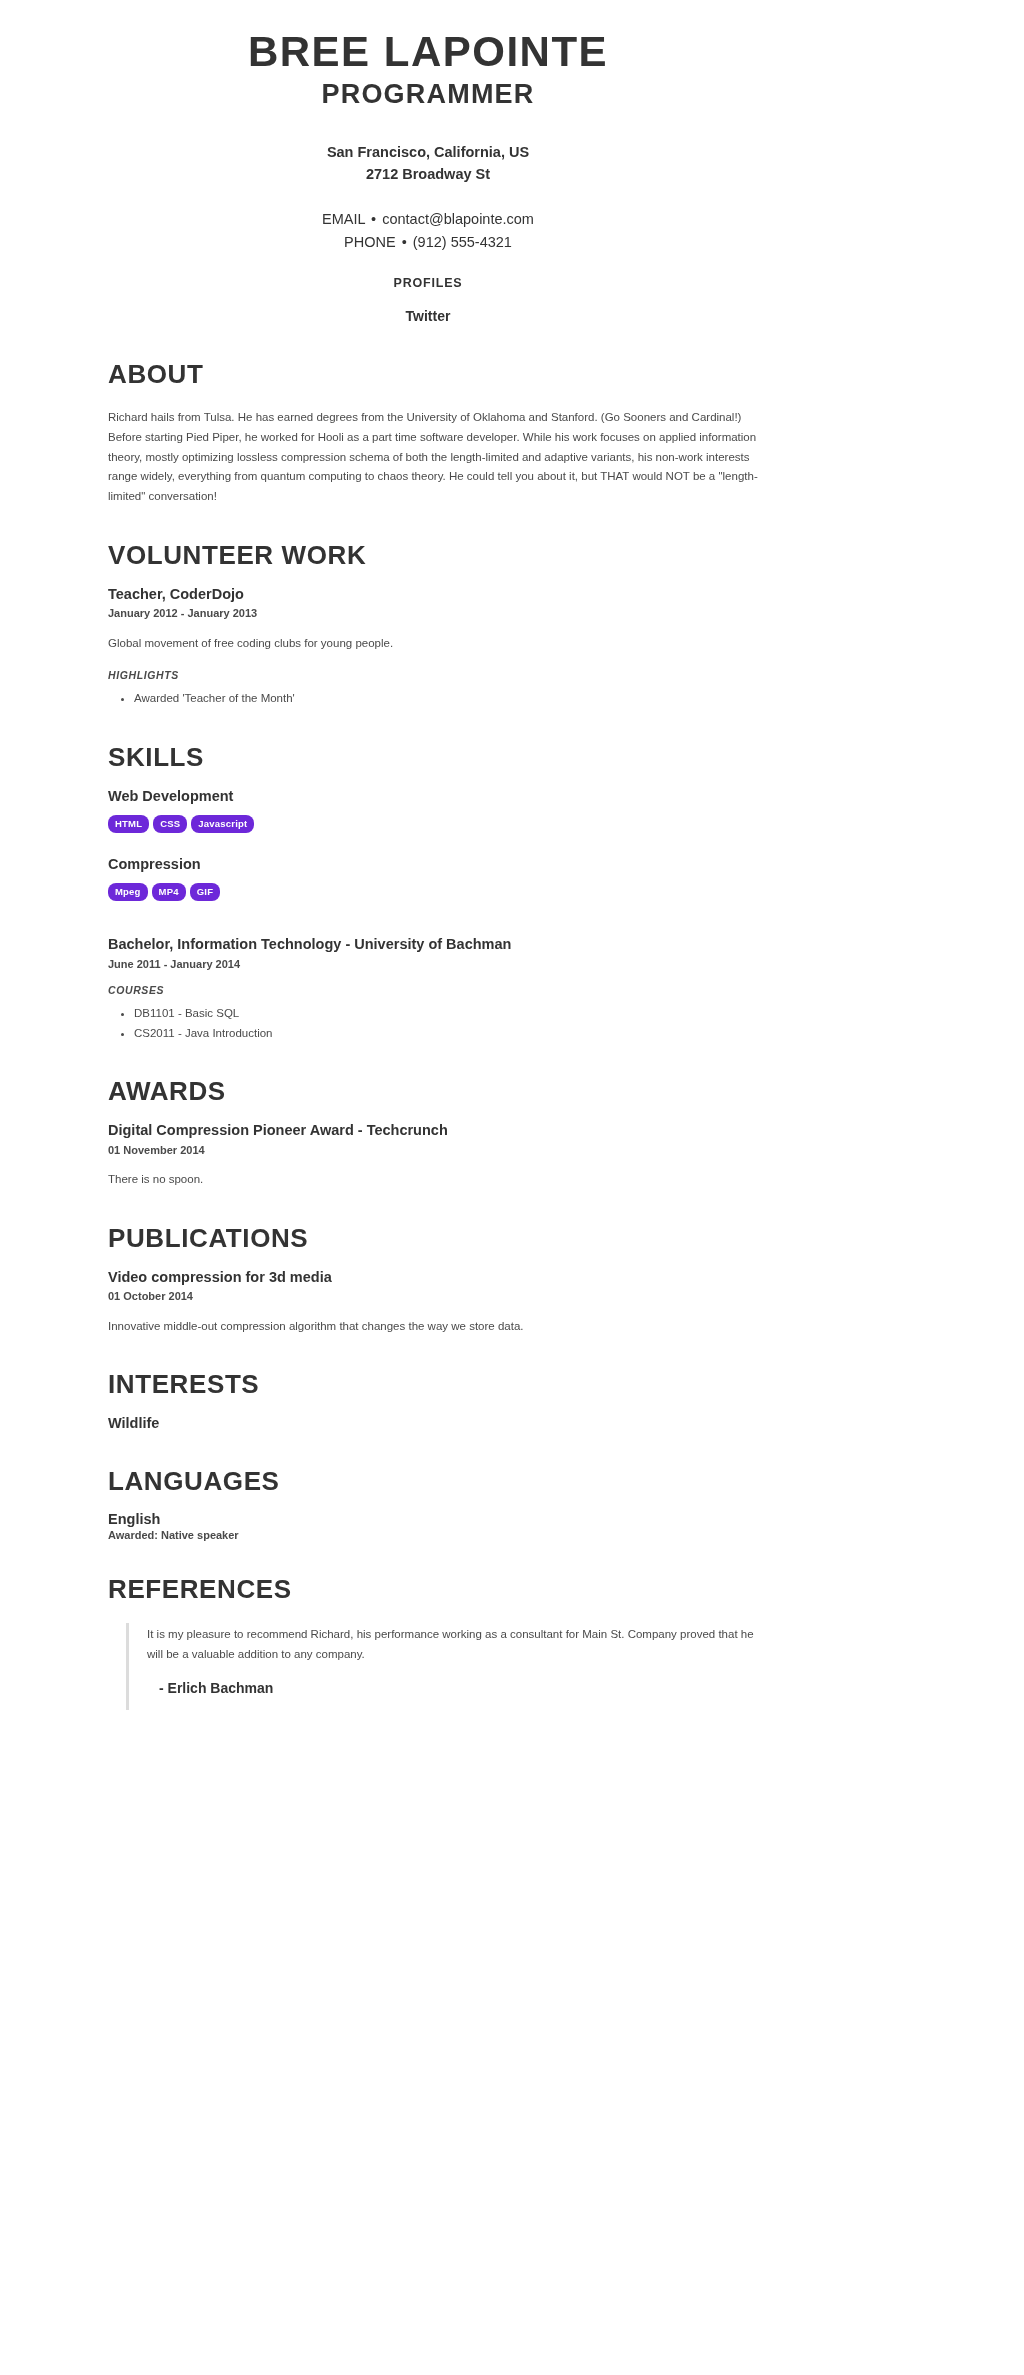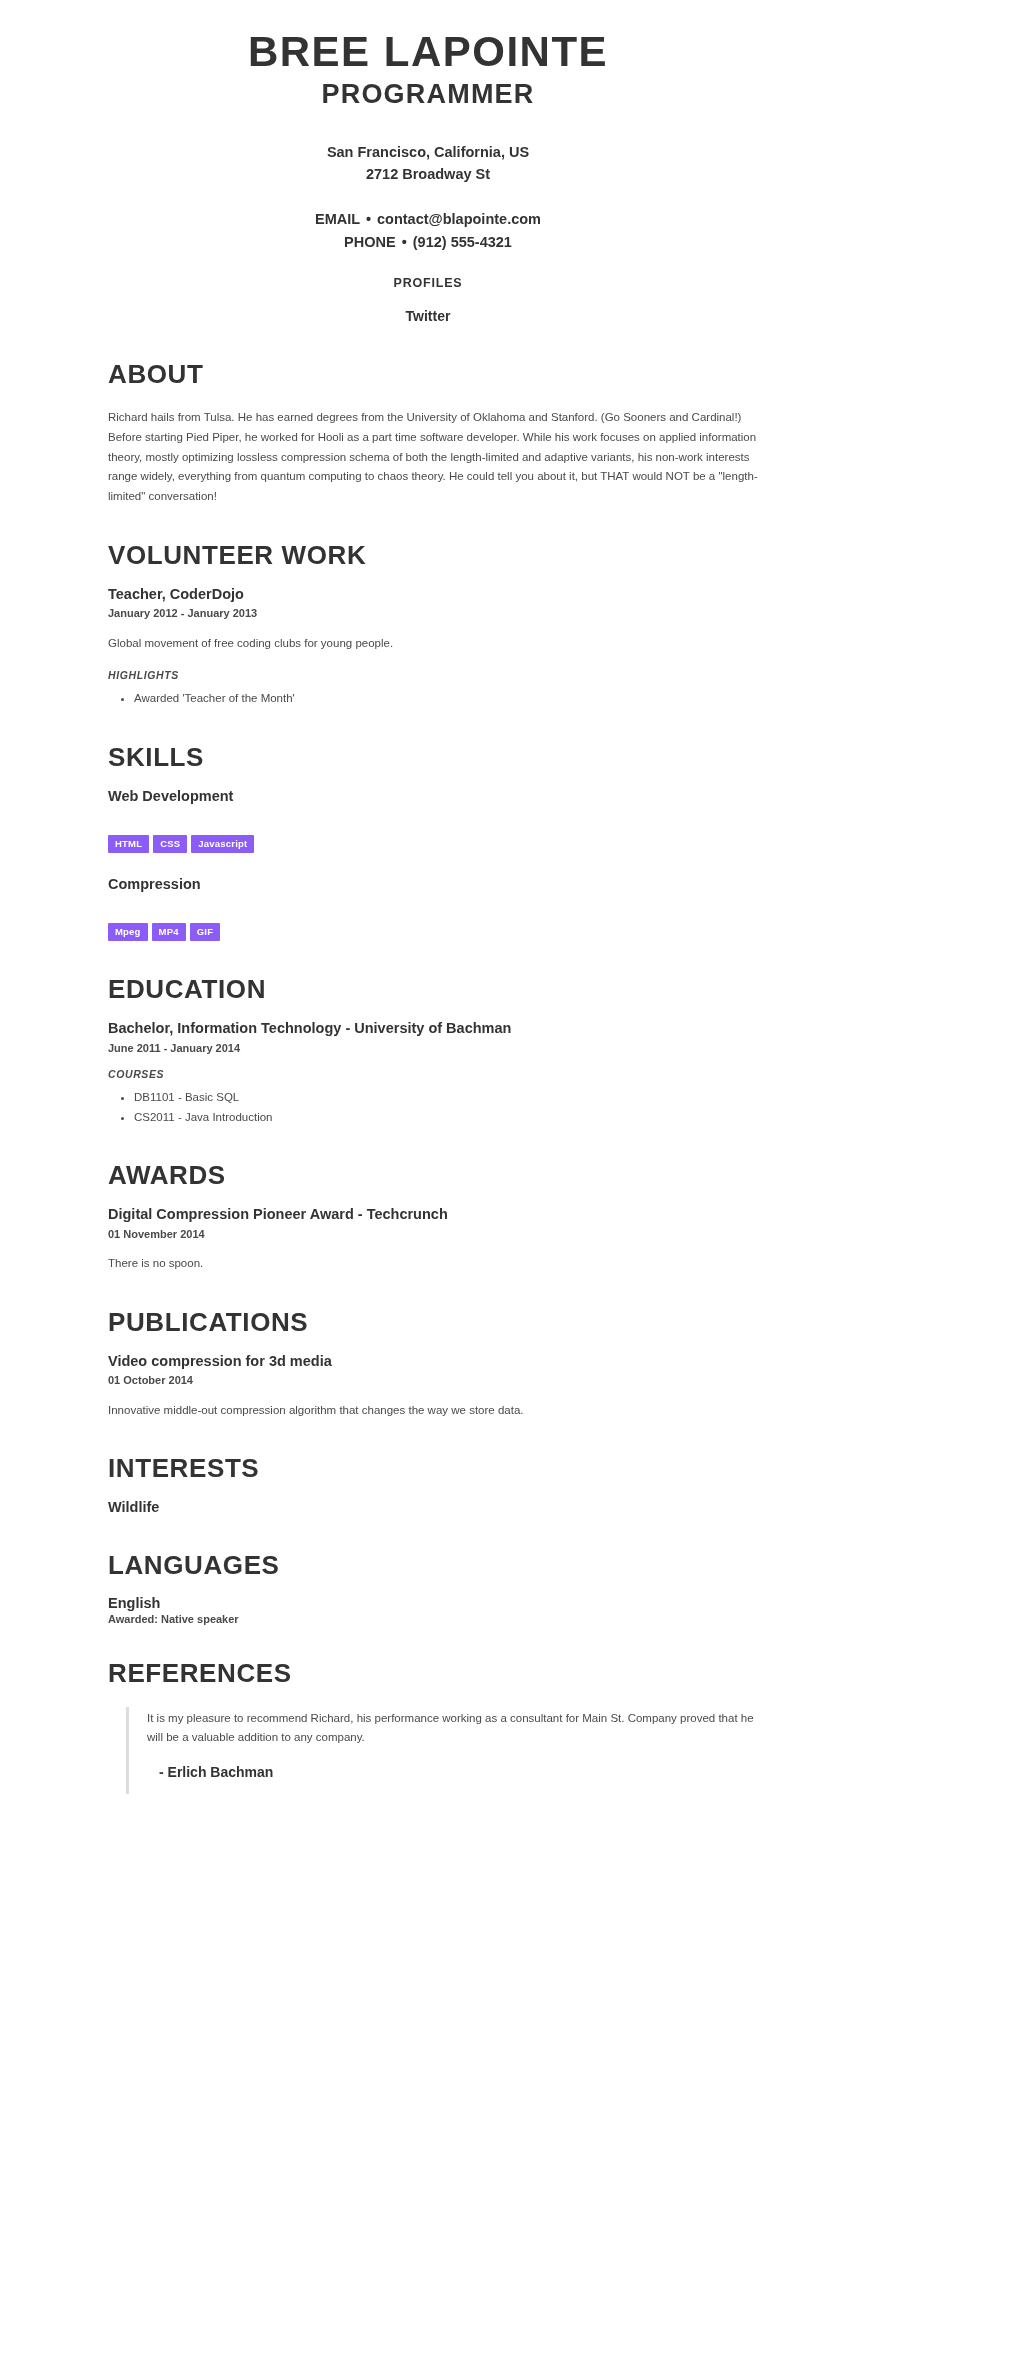--- a/index.html
+++ b/index.html
@@ -44,21 +44,21 @@
   .contact-block {
     font-size: 14.5px;
     font-weight: bold;
     color: #333333;
     line-height: 1.55;
     margin-bottom: 22px;
   }
   .contact-block .loc-line { display: block; }
   .contact-line {
     font-size: 14.5px;
-    font-weight: bold;
+    font-weight: normal;
     color: #333333;
     line-height: 1.6;
   }
   .contact-line .sep { padding: 0 2px; }
   .profiles-title {
     font-size: 12.5px;
     font-weight: bold;
     letter-spacing: 0.8px;
     color: #333333;
     margin: 22px 0 16px 0;
@@ -145,29 +145,28 @@
     margin: 0 0 9px 0;
     line-height: 1.3;
   }
   .tags {
     display: flex;
     flex-wrap: wrap;
     gap: 4px;
   }
   .tag {
     display: inline-block;
-    background: #8b5cf6;
+    background: #6d28d9;
     color: #ffffff;
     font-size: 9.5px;
     font-weight: bold;
     letter-spacing: 0.2px;
     padding: 4px 7px 4px 7px;
     line-height: 1.1;
-    border-radius: 1px;
-    margin-top: 20px;
+    border-radius: 8px;
   }
 
   
   .lang-name {
     font-size: 14.5px;
     font-weight: bold;
     color: #333333;
     margin: 0 0 2px 0;
   }
   .lang-fluency {
@@ -262,21 +261,20 @@
         <p class="group-name">Compression</p>
         <div class="tags">
           <span class="tag">Mpeg</span>
           <span class="tag">MP4</span>
           <span class="tag">GIF</span>
         </div>
       </div>
     </section>
 
     <section class="section">
-      <h3 class="section-title tight">EDUCATION</h3>
       <div class="entry">
         <p class="entry-title">Bachelor, Information Technology - University of Bachman</p>
         <p class="entry-date">June 2011 - January 2014</p>
         <p class="sub-label">COURSES</p>
         <ul class="bullets">
           <li>DB1101 - Basic SQL</li>
           <li>CS2011 - Java Introduction</li>
         </ul>
       </div>
     </section>

